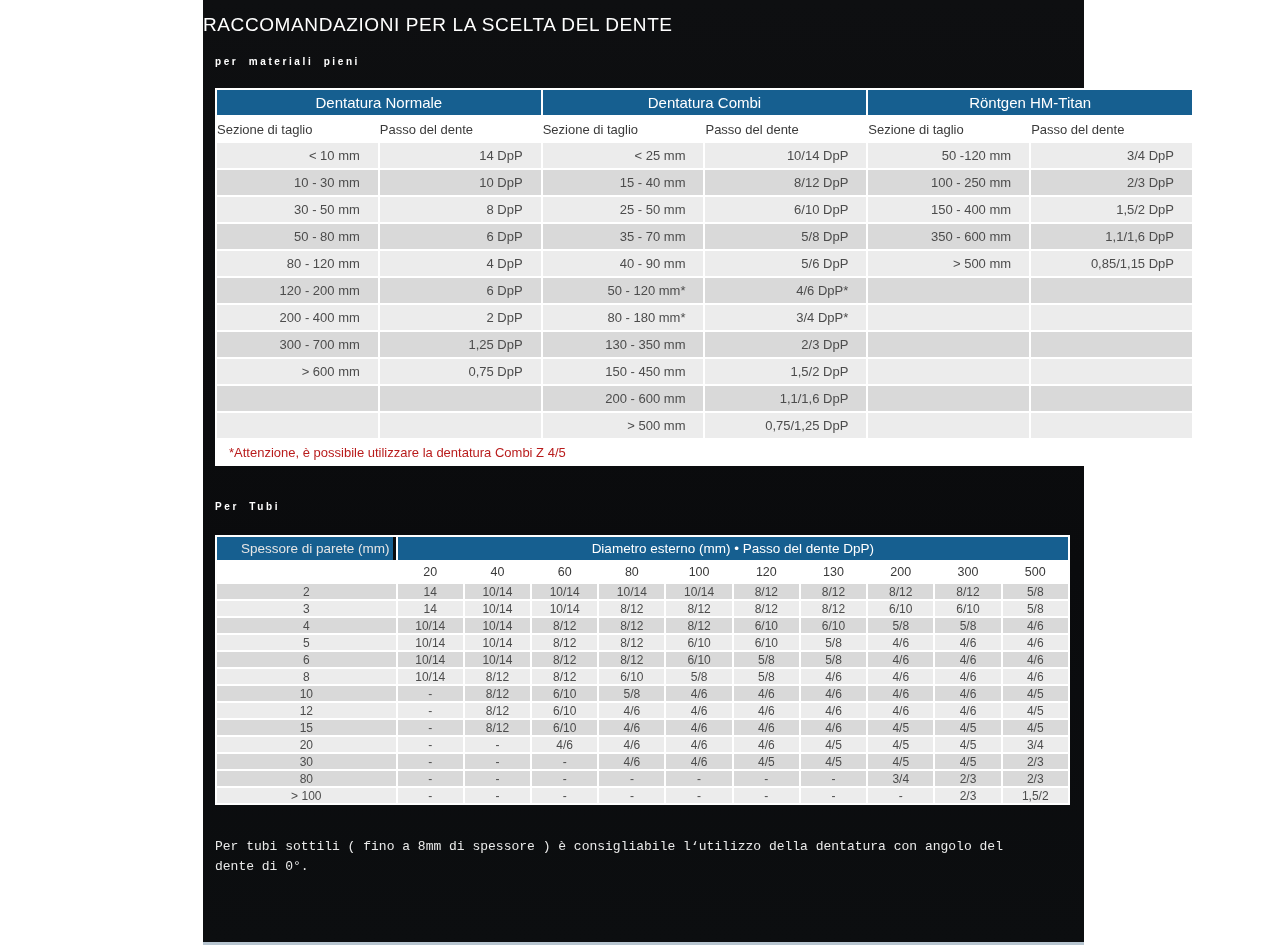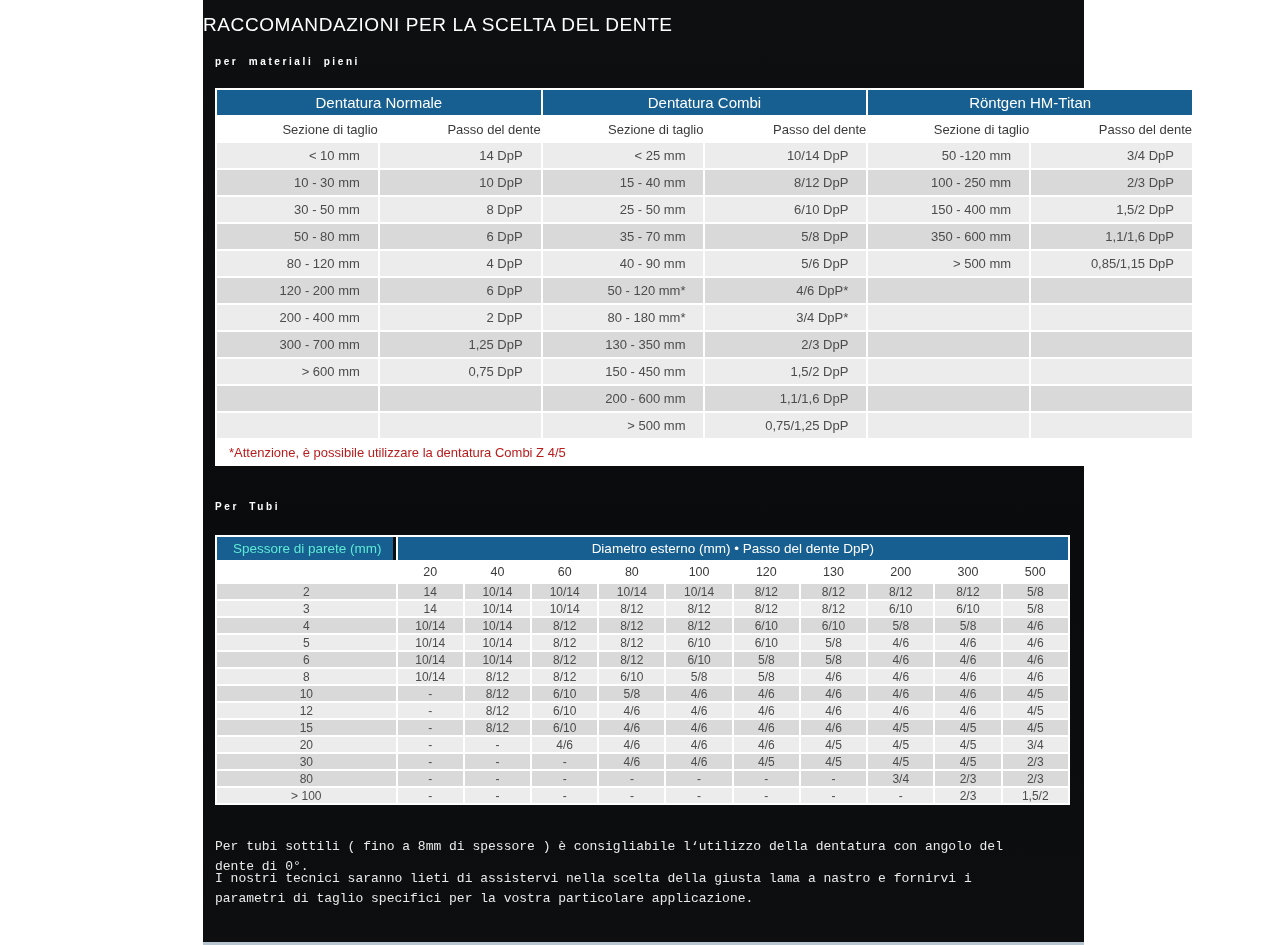--- a/index.html
+++ b/index.html
@@ -21,28 +21,28 @@
     letter-spacing:2.6px;word-spacing:5px;white-space:nowrap;
   }
   .h-solid{top:56px;}
   .h-tubi{top:501px;}
   table{border-collapse:separate;border-spacing:2px;background:#ffffff;table-layout:fixed;}
   .t1{position:absolute;left:12px;top:88px;width:979px;}
   .t2{position:absolute;left:12px;top:535px;width:855px;}
   th,td{padding:0;overflow:hidden;white-space:nowrap;}
   
   .t1 th.group{background:#165f90;color:#ffffff;font-weight:400;font-size:15px;height:25px;text-align:center;}
-  .t1 th.sub{background:#ffffff;color:#3a3a3a;font-weight:400;font-size:13px;height:24px;text-align:right;}
+  .t1 th.sub{background:#ffffff;color:#3a3a3a;font-weight:400;font-size:13px;height:24px;text-align:left;}
   .t1 td{height:25px;font-size:13px;color:#4c4c4c;text-align:right;padding-right:18px;}
   .t1 tr.light td{background:#ececec;}
   .t1 tr.dark td{background:#d9d9d9;}
   .t1 td.footnote{background:#ffffff;text-align:left;padding-left:12px;padding-right:0;color:#b91c1c;height:24px;font-size:13px;}
   
-  .t2 th.corner{background:#165f90;color:#5eead4;font-weight:400;font-size:13.5px;height:23px;
-    text-align:left;padding-left:16px;border-right:3px solid #0b0c0e;}
+  .t2 th.corner{background:#165f90;color:#e5e5e5;font-weight:400;font-size:13.5px;height:23px;
+    text-align:left;padding-left:24px;border-right:3px solid #0b0c0e;}
   .t2 th.spanhdr{background:#165f90;color:#ffffff;font-weight:400;font-size:13.5px;height:23px;text-align:center;}
   .t2 th.dia{background:#ffffff;color:#3a3a3a;font-weight:400;font-size:12.5px;height:20px;text-align:center;}
   .t2 td{height:15px;font-size:12px;color:#4c4c4c;text-align:center;}
   .t2 tr.light td{background:#ececec;}
   .t2 tr.dark td{background:#d9d9d9;}
   
   .note{position:absolute;left:12px;color:#eaeaea;font-size:13px;line-height:20px;font-family:Liberation Mono, monospace;}
   .note1{top:837px;width:830px;}
   .note2{top:869px;width:778px;}
 </style>
@@ -370,16 +370,15 @@
           <td>-</td>
           <td>-</td>
           <td>-</td>
           <td>2/3</td>
           <td>1,5/2</td>
         </tr>
       </tbody>
   </table>
 
   <div class="note note1">Per tubi sottili ( fino a 8mm di spessore ) è consigliabile l‘utilizzo della dentatura con angolo del dente di 0°.</div>
-  <div class="note note2">I nostri tecnici saranno lieti di assistervi nella scelta della giusta lama a nastro e fornirvi i parametri di taglio specifici per la vostra particolare applicazione.</div>
 
   <div class="bottom-bar"></div>
 </div>
 
 </body></html>

